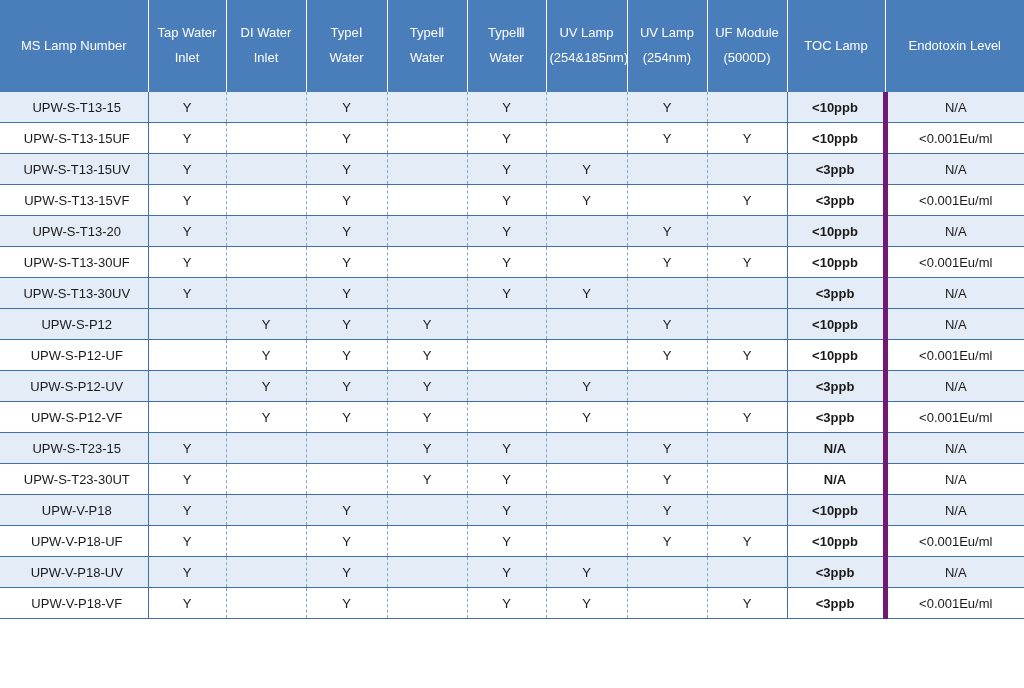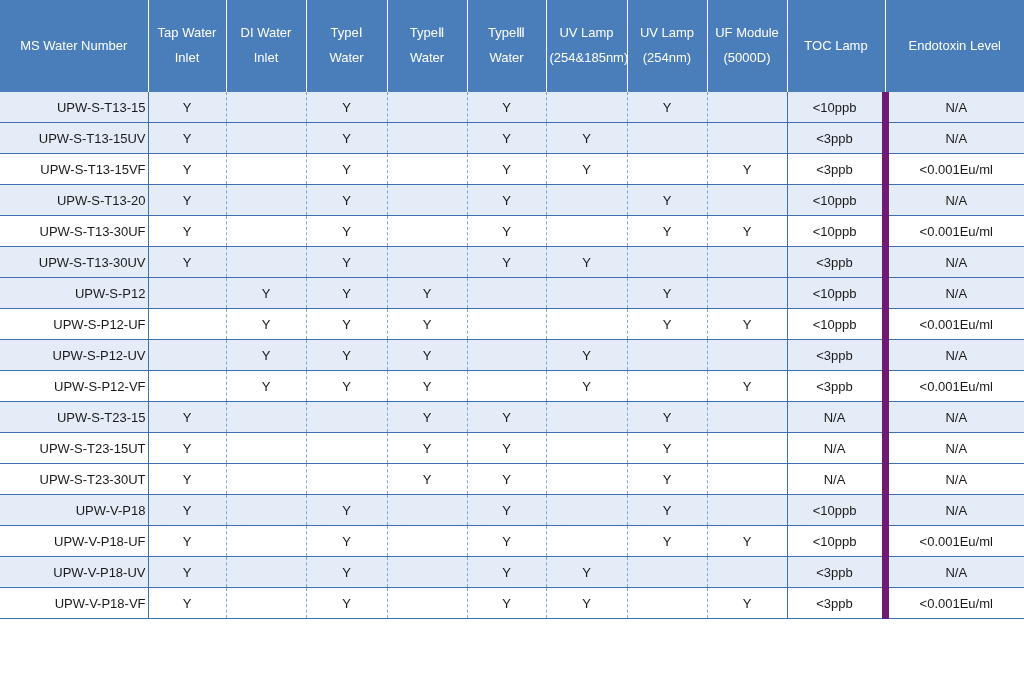--- a/index.html
+++ b/index.html
@@ -48,26 +48,27 @@
     vertical-align: middle;
     border-bottom: 1px solid #3f6fae;
     border-right: 1px dashed #7fa6d0;
     padding: 0 2px;
     white-space: nowrap;
   }
   table.spec-table tbody td:last-child {
     border-right: none;
   }
   table.spec-table tbody td.cell-item {
-    text-align: right;
+    text-align: center;
     padding-left: 8px;
     border-right: 1px solid #3f6fae;
   }
   table.spec-table tbody td.cell-toc {
-    border-right: 7px solid #701a75;
+    border-right: 5px solid #701a75;
+    font-weight: bold;
   }
   table.spec-table tbody td.cell-uf {
     border-right: 1px solid #3f6fae;
   }
   table.spec-table tbody tr.odd td {
     background: #e4ecf7;
   }
   table.spec-table tbody tr.even td {
     background: #ffffff;
   }
@@ -96,21 +97,21 @@
       <col class="c5">
     <col class="c6">
       <col class="c7">
       <col class="c8">
       <col class="c9">
       <col class="c10">
   </colgroup>
   <thead>
     <tr>
         <th class="col-item">
-          <span class="hl">MS Water Number</span>
+          <span class="hl">MS Lamp Number</span>
         </th>
         <th>
           <span class="hl">Tap Water</span>
           <span class="hl">Inlet</span>
         </th>
         <th>
           <span class="hl">DI Water</span>
           <span class="hl">Inlet</span>
         </th>
         <th>
@@ -152,20 +153,33 @@
         <td></td>
         <td>Y</td>
         <td></td>
         <td>Y</td>
         <td></td>
         <td>Y</td>
         <td class="cell-uf"></td>
         <td class="cell-toc">&lt;10ppb</td>
         <td>N/A</td>
       </tr>
+      <tr class="even">
+        <td class="cell-item">UPW-S-T13-15UF</td>
+        <td>Y</td>
+        <td></td>
+        <td>Y</td>
+        <td></td>
+        <td>Y</td>
+        <td></td>
+        <td>Y</td>
+        <td class="cell-uf">Y</td>
+        <td class="cell-toc">&lt;10ppb</td>
+        <td>&lt;0.001Eu/ml</td>
+      </tr>
       <tr class="odd">
         <td class="cell-item">UPW-S-T13-15UV</td>
         <td>Y</td>
         <td></td>
         <td>Y</td>
         <td></td>
         <td>Y</td>
         <td>Y</td>
         <td></td>
         <td class="cell-uf"></td>
@@ -271,33 +285,20 @@
         <td>Y</td>
         <td></td>
         <td>Y</td>
         <td></td>
         <td class="cell-uf">Y</td>
         <td class="cell-toc">&lt;3ppb</td>
         <td>&lt;0.001Eu/ml</td>
       </tr>
       <tr class="odd">
         <td class="cell-item">UPW-S-T23-15</td>
-        <td>Y</td>
-        <td></td>
-        <td></td>
-        <td>Y</td>
-        <td>Y</td>
-        <td></td>
-        <td>Y</td>
-        <td class="cell-uf"></td>
-        <td class="cell-toc">N/A</td>
-        <td>N/A</td>
-      </tr>
-      <tr class="even">
-        <td class="cell-item">UPW-S-T23-15UT</td>
         <td>Y</td>
         <td></td>
         <td></td>
         <td>Y</td>
         <td>Y</td>
         <td></td>
         <td>Y</td>
         <td class="cell-uf"></td>
         <td class="cell-toc">N/A</td>
         <td>N/A</td>

